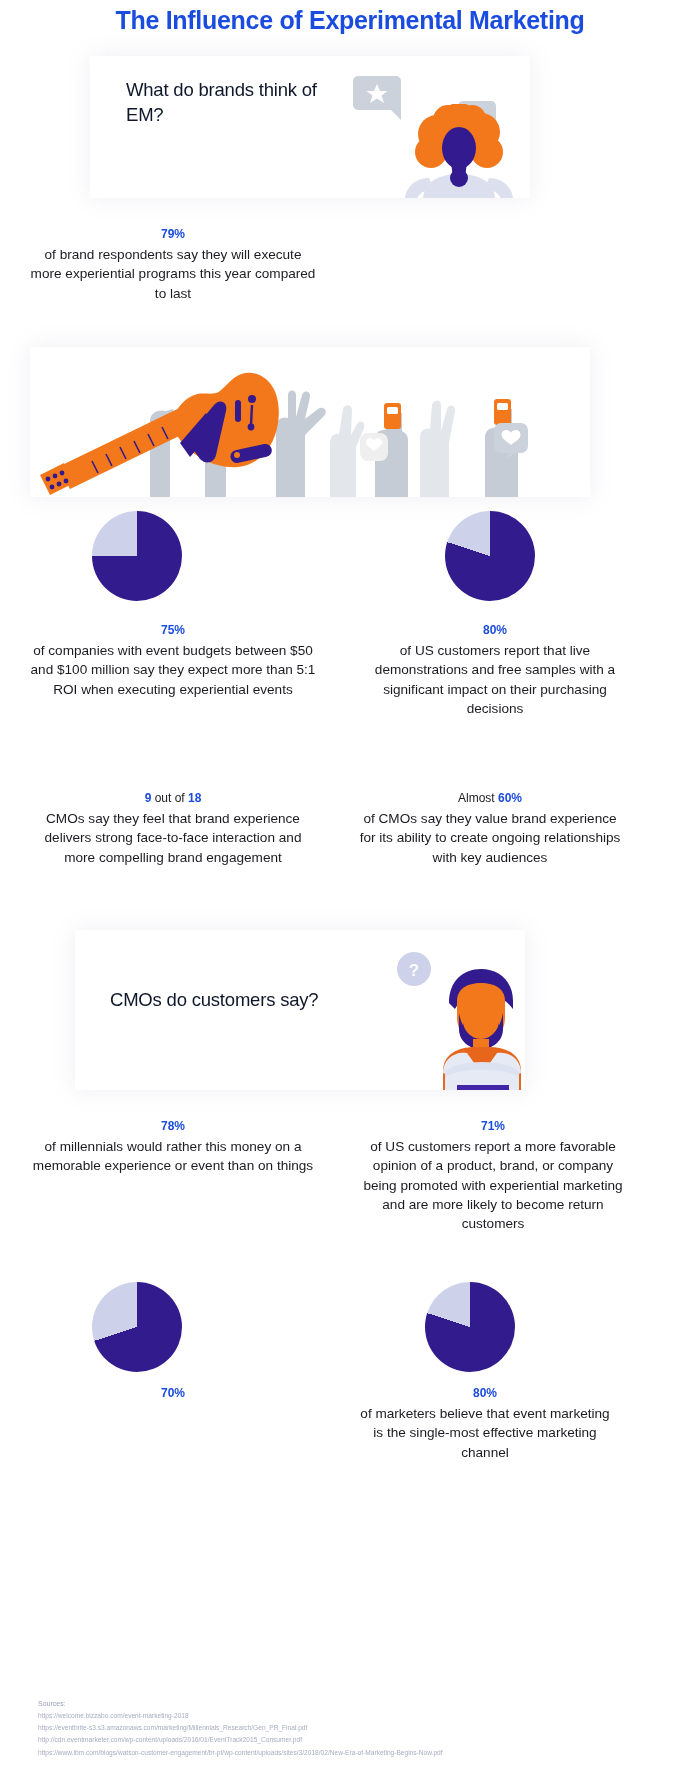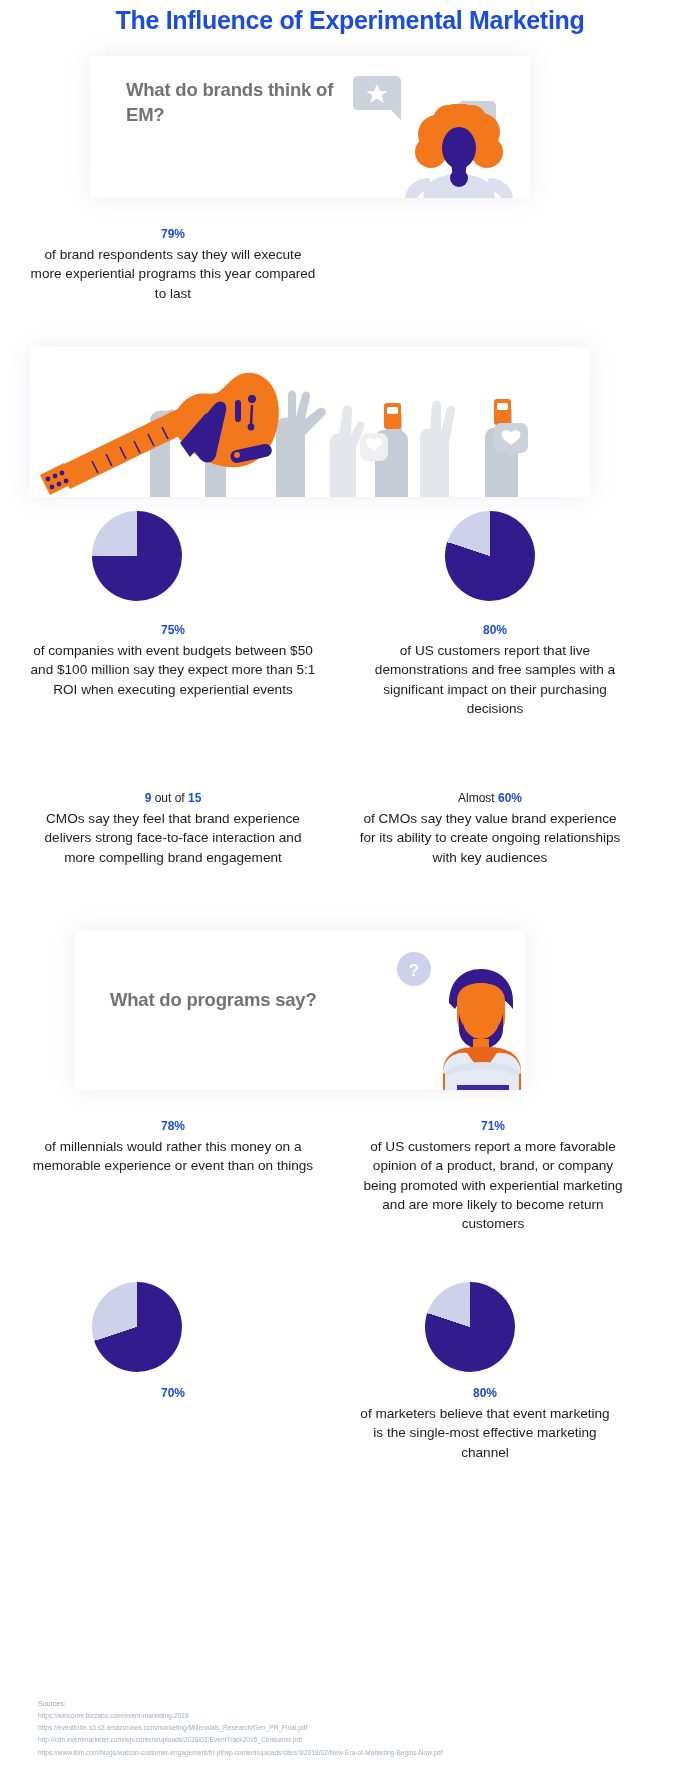--- a/index.html
+++ b/index.html
@@ -37,22 +37,22 @@
     box-shadow: 0 0 22px rgba(120,125,160,0.13);
     overflow: hidden;
   }
   .panel-brands { left: 90px; top: 56px; width: 440px; height: 142px; }
   .panel-guitar { left: 30px; top: 347px; width: 560px; height: 150px; }
   .panel-customers { left: 75px; top: 930px; width: 450px; height: 160px; }
 
   .panel-heading {
     position: absolute;
     font-size: 18.5px;
-    font-weight: bold;
-    color: #737373;
+    font-weight: normal;
+    color: #0f172a;
     line-height: 1.35;
     letter-spacing: -0.2px;
   }
   .panel-brands .panel-heading { left: 36px; top: 22px; width: 220px; }
   .panel-customers .panel-heading { left: 35px; top: 58px; width: 280px; }
 
   
   .stat {
     position: absolute;
     text-align: center;
@@ -241,31 +241,31 @@
     <span class="big">75%</span>
     <span>of companies with event budgets between $50 and $100 million say they expect more than 5:1 ROI when executing experiential events</span>
   </div>
 
   <div class="stat" style="left:370px; top:622px; width:250px;">
     <span class="big">80%</span>
     <span>of US customers report that live demonstrations and free samples with a significant impact on their purchasing decisions</span>
   </div>
 
   <div class="stat" style="left:28px; top:790px; width:290px;">
-    <span class="big"><span class="inline-big">9</span><span class="lead"> out of </span><span class="inline-big">15</span></span>
+    <span class="big"><span class="inline-big">9</span><span class="lead"> out of </span><span class="inline-big">18</span></span>
     <span>CMOs say they feel that brand experience delivers strong face-to-face interaction and more compelling brand engagement</span>
   </div>
 
   <div class="stat" style="left:355px; top:790px; width:270px;">
     <span class="big"><span class="lead">Almost </span><span class="inline-big">60%</span></span>
     <span>of CMOs say they value brand experience for its ability to create ongoing relationships with key audiences</span>
   </div>
 
   <div class="panel panel-customers">
-    <div class="panel-heading">What do programs say?</div>
+    <div class="panel-heading">CMOs do customers say?</div>
 
     <div style="position:absolute;left:322px;top:22px;">
       <svg width="34" height="34" viewBox="0 0 34 34">
         <circle cx="17" cy="17" r="17" fill="#CDD2EA"></circle>
         <text x="17" y="23.5" font-family="Liberation Sans, sans-serif" font-size="17" font-weight="bold" fill="#FFFFFF" text-anchor="middle">?</text>
       </svg>
     </div>
 
     <div style="position:absolute;left:330px;top:25px;">
       <svg width="135" height="135" viewBox="0 0 135 135">

